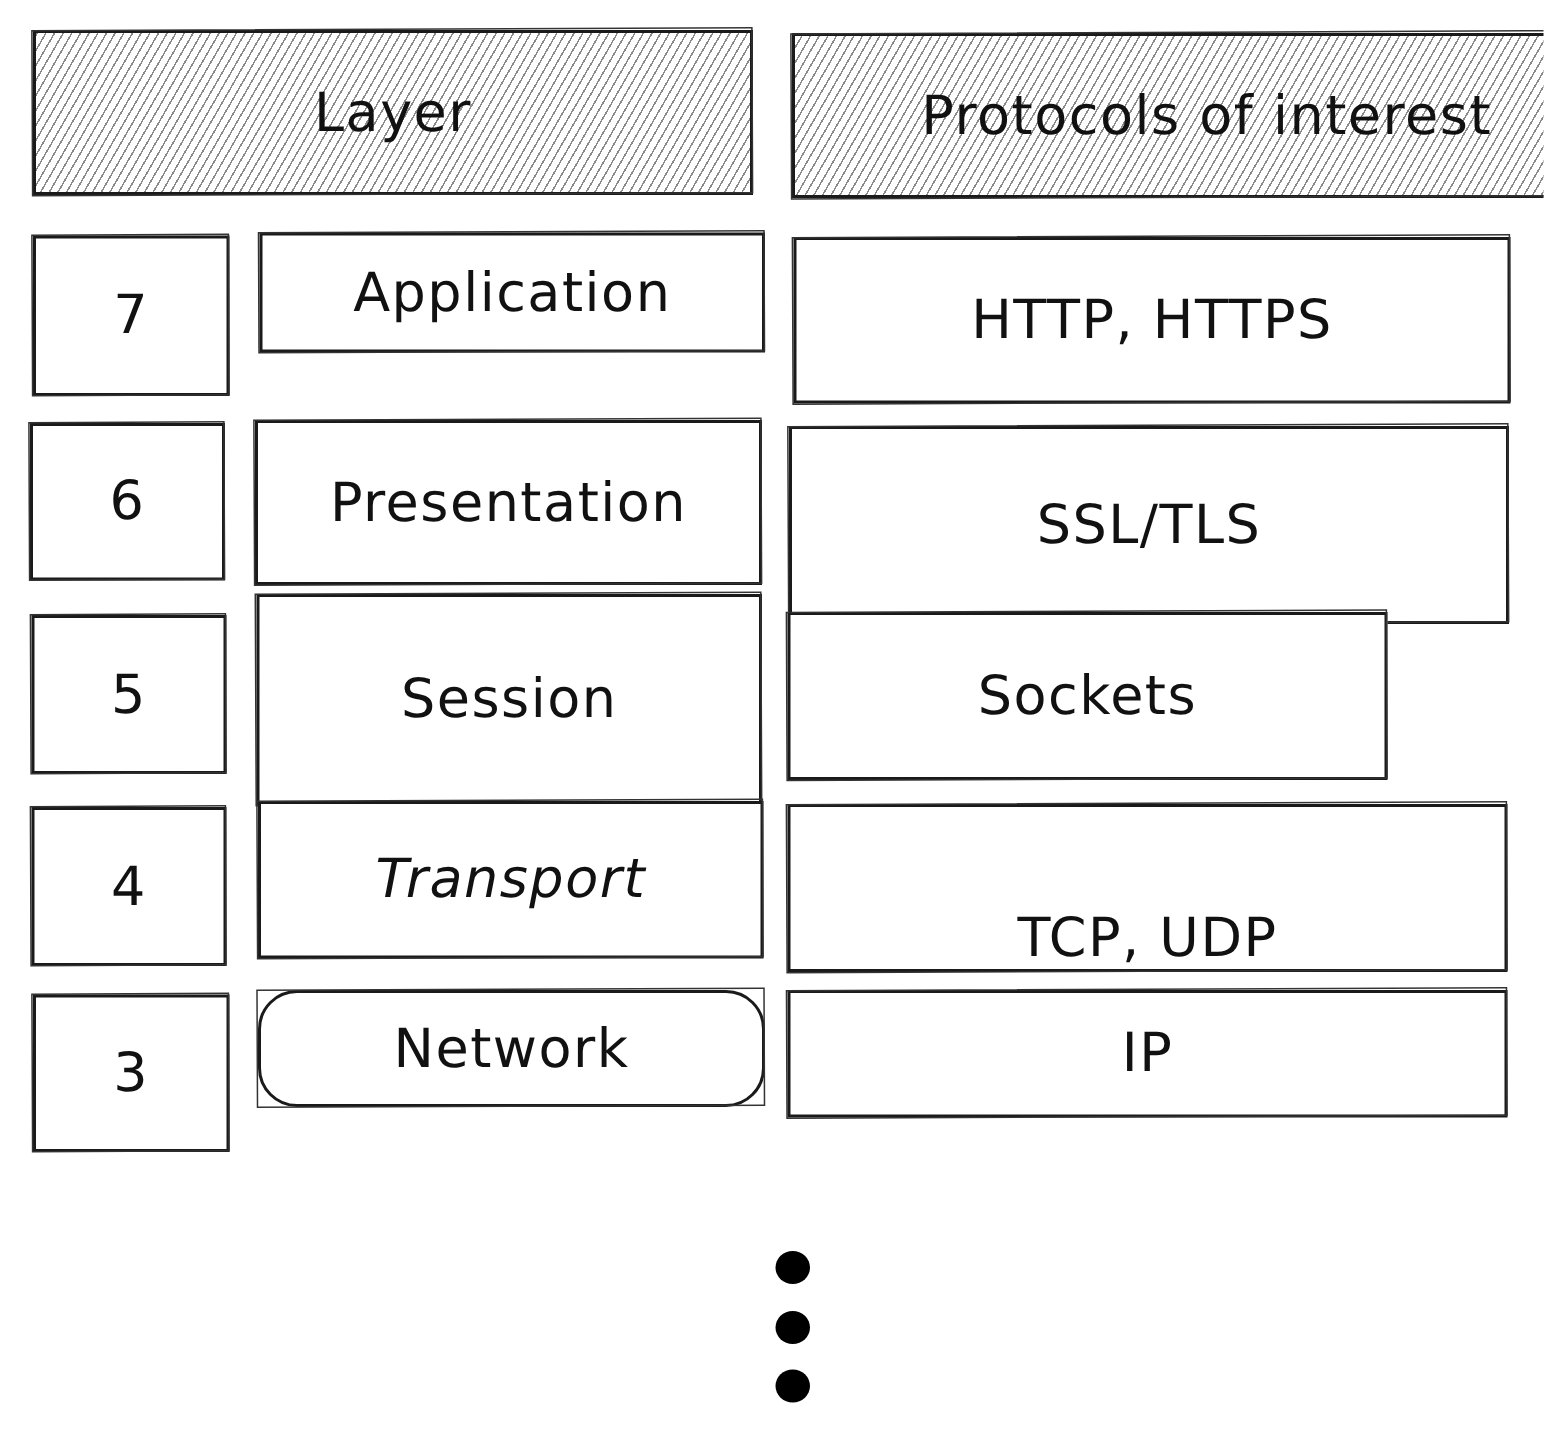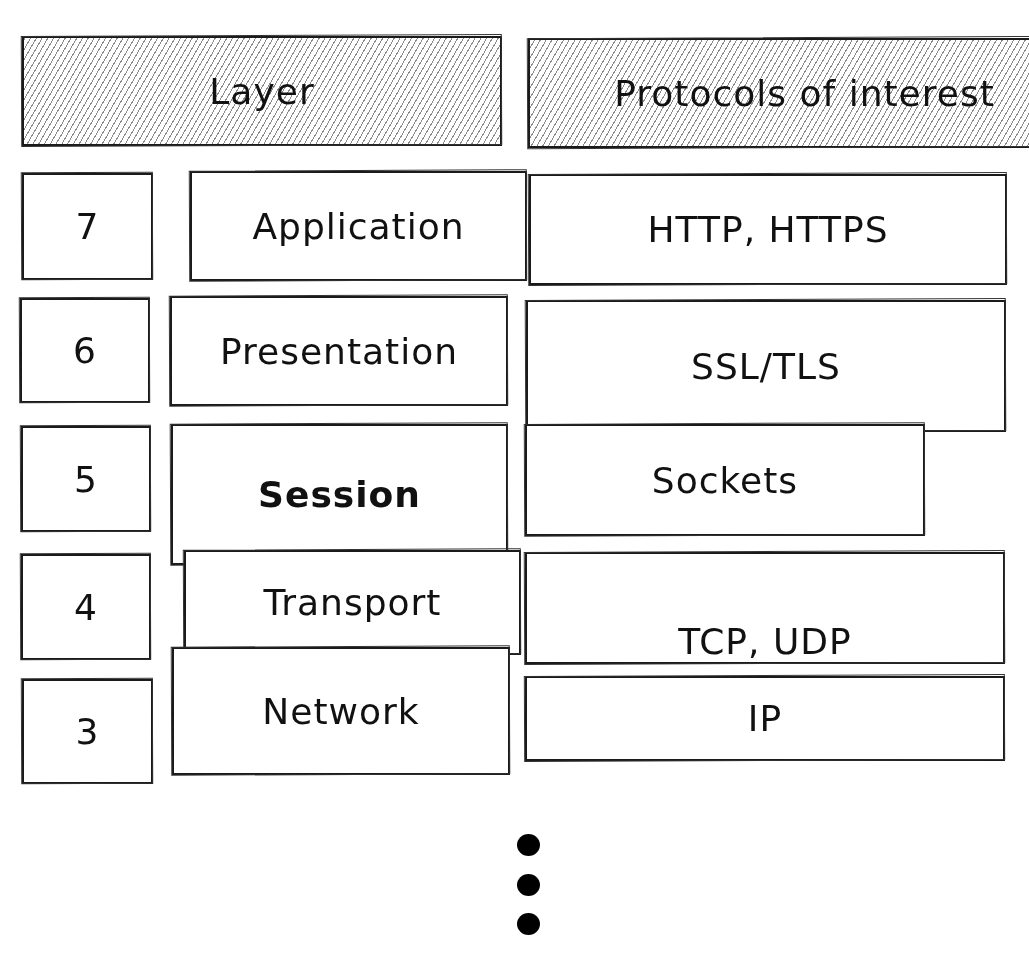--- a/index.html
+++ b/index.html
@@ -1,20 +1,20 @@
 <!DOCTYPE html>
 <html><head>
 <meta charset="utf-8">
 <style>
   html, body { margin: 0; padding: 0; background: #ffffff; }
   body { width: 1029px; height: 966px; position: relative; overflow: hidden;
          font-family: "DejaVu Sans", sans-serif; color: #111; }
   .box { position: absolute; box-sizing: border-box; border: 2.5px solid #1a1a1a;
          display: flex; align-items: center; justify-content: center;
-         font-size: 36px; letter-spacing: 1px; background: #fff; margin-top: 16px; }
+         font-size: 36px; letter-spacing: 1px; background: #fff; }
   .box::after { content: ""; position: absolute; left: -3px; top: -3px; right: -2px; bottom: -2px;
          border: 1px solid #333; transform: rotate(-0.25deg); pointer-events: none; }
   .hatch { background: repeating-linear-gradient(-60deg, #ffffff 0px, #ffffff 4px, #8a8a8a 4px, #8a8a8a 5px); }
   .hatch span { background: transparent; }
   .dot { position: absolute; width: 23px; height: 22px; border-radius: 50%; background: #000; }
 </style>
 </head>
 <body>
 
 <div>
@@ -23,21 +23,21 @@
     <span>Layer</span>
   </div>
   <div class="box hatch" style="left:528px; top:22px; width:553px; height:110px;">
     <span>Protocols of interest</span>
   </div>
 
   <div>
     <div class="box" style="left:22px; top:157px; width:131px; height:107px;">
       <span>7</span>
     </div>
-    <div class="box" style="left:190px; top:155px; width:337px; height:110px;">
+    <div class="box" style="left:173px; top:155px; width:337px; height:80px;">
       <span>Application</span>
     </div>
     <div class="box" style="left:529px; top:158px; width:478px; height:111px;">
       <span>HTTP, HTTPS</span>
     </div>
   </div>
 
   <div>
     <div class="box" style="left:20px; top:282px; width:130px; height:105px;">
       <span>6</span>
@@ -47,45 +47,45 @@
     </div>
     <div class="box" style="left:526px; top:284px; width:480px; height:132px;">
       <span>SSL/TLS</span>
     </div>
   </div>
 
   <div>
     <div class="box" style="left:21px; top:410px; width:130px; height:106px;">
       <span>5</span>
     </div>
-    <div class="box" style="left:171px; top:408px; width:337px; height:141px;font-weight:bold;">
+    <div class="box" style="left:171px; top:396px; width:337px; height:141px;">
       <span>Session</span>
     </div>
     <div class="box" style="left:525px; top:408px; width:400px; height:112px;">
       <span>Sockets</span>
     </div>
   </div>
 
   <div>
     <div class="box" style="left:21px; top:538px; width:130px; height:106px;">
       <span>4</span>
     </div>
-    <div class="box" style="left:184px; top:534px; width:337px; height:105px;">
+    <div class="box" style="left:172px; top:534px; width:337px; height:105px;font-style:italic;">
       <span>Transport</span>
     </div>
     <div class="box" style="left:525px; top:536px; width:480px; height:112px;align-items:flex-end;">
       <span>TCP, UDP</span>
     </div>
   </div>
 
   <div>
     <div class="box" style="left:22px; top:663px; width:131px; height:105px;">
       <span>3</span>
     </div>
-    <div class="box" style="left:172px; top:631px; width:338px; height:128px;">
+    <div class="box" style="left:172px; top:660px; width:338px; height:78px;border-radius:26px;">
       <span>Network</span>
     </div>
     <div class="box" style="left:525px; top:660px; width:480px; height:85px;">
       <span>IP</span>
     </div>
   </div>
 
   <div>
     <div class="dot" style="left:517px; top:834px;"></div>
     <div class="dot" style="left:517px; top:874px;"></div>

